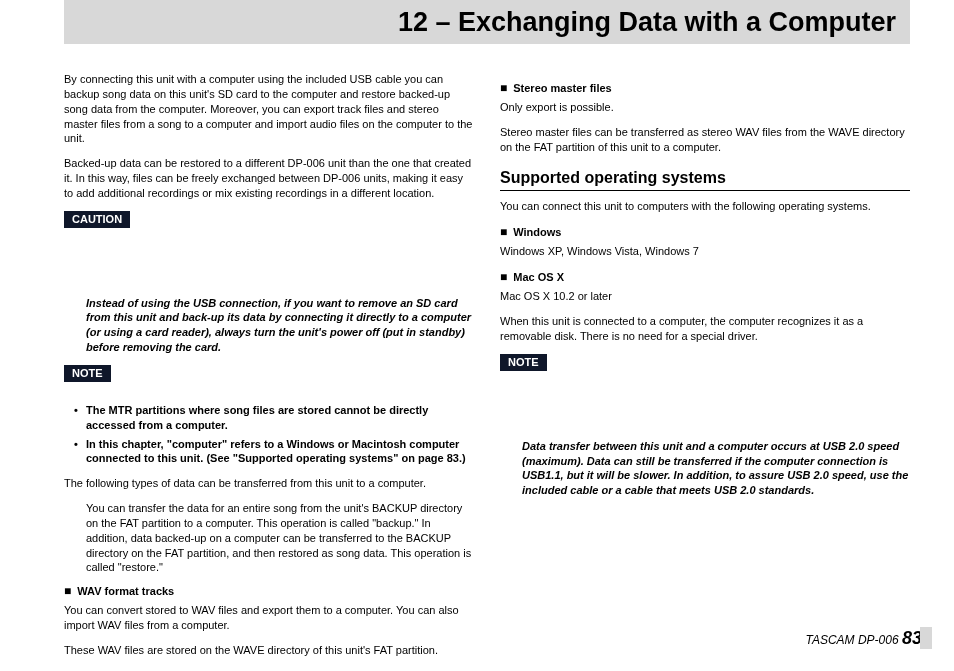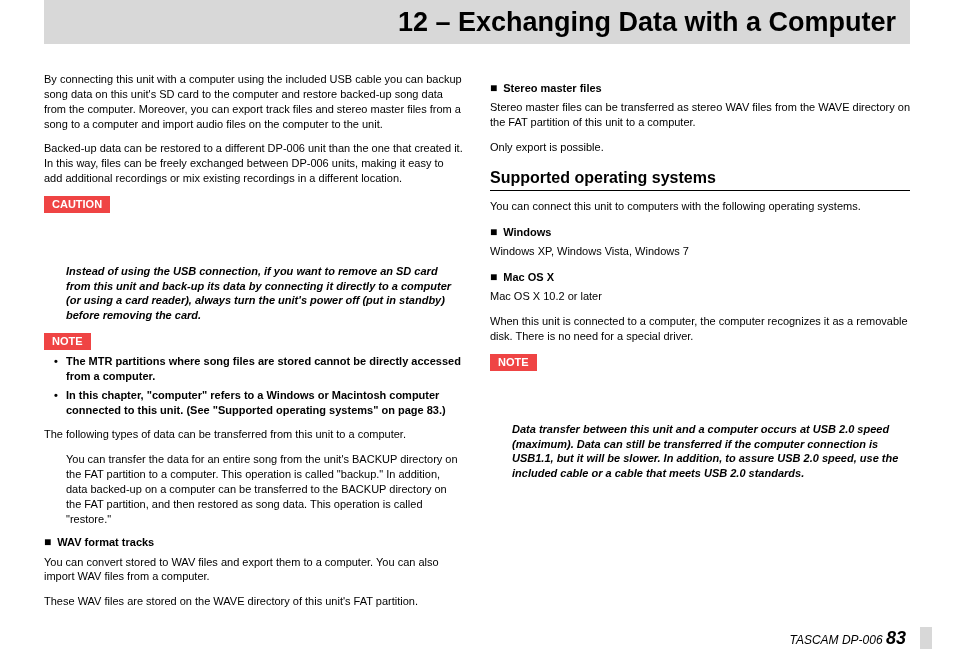--- a/index.html
+++ b/index.html
@@ -5,21 +5,21 @@
   * { margin: 0; padding: 0; box-sizing: border-box; }
   body {
     font-family: "Myriad Pro", "Segoe UI", Arial, sans-serif;
     width: 954px;
     height: 671px;
     background: #fff;
     position: relative;
     color: #000;
   }
   .page-wrap {
-    padding: 0 44px 0 44px;
+    padding: 0 44px 0 64px;
   }
   .header {
     background: #d8d8d8;
     padding: 6px 14px 6px 14px;
     text-align: right;
     font-weight: 800;
     font-size: 27px;
     border-top: 1px solid #d8d8d8;
   }
   .content {
@@ -29,25 +29,25 @@
   }
   .col {
     flex: 1;
     font-size: 11px;
     line-height: 1.35;
   }
   .para { margin-bottom: 10px; }
   .label-box {
     display: inline-block;
     color: #fff;
-    background: #ef4444;
+    background: #0f172a;
     font-weight: 700;
     font-size: 11px;
     padding: 1px 8px;
-    margin-bottom: 4px;
+    margin-bottom: 21px;
   }
   .callout-body {
     padding: 0 0 0 22px;
     font-style: italic;
     font-weight: 700;
     margin-bottom: 10px;
     margin-top: 47px;
   }
   .bullet-list {
     padding-left: 22px;
@@ -85,21 +85,21 @@
   .section-head {
     font-weight: 700;
     font-size: 16px;
     border-bottom: 1px solid #000;
     padding-bottom: 2px;
     margin: 12px 0 8px 0;
   }
   .footer {
     position: absolute;
     bottom: 22px;
-    right: 48px;
+    right: 32px;
     font-style: italic;
     font-size: 12px;
   }
   .footer .pageno {
     font-weight: 800;
     font-size: 18px;
     font-style: italic;
   }
   .side-tab {
     position: absolute;
@@ -137,22 +137,22 @@
 
       <div class="subbody">You can transfer the data for an entire song from the unit's BACKUP directory on the FAT partition to a computer. This operation is called "backup." In addition, data backed-up on a computer can be transferred to the BACKUP directory on the FAT partition, and then restored as song data. This operation is called "restore."</div>
 
       <div class="subhead subhead-sq"><span>WAV format tracks</span></div>
       <div class="subbody-nopad">You can convert stored to WAV files and export them to a computer. You can also import WAV files from a computer.</div>
       <div class="subbody-nopad">These WAV files are stored on the WAVE directory of this unit's FAT partition.</div>
     </div>
 
     <div class="col">
       <div class="subhead subhead-sq"><span>Stereo master files</span></div>
+      <div class="subbody-nopad">Only export is possible.</div>
       <div class="subbody-nopad">Stereo master files can be transferred as stereo WAV files from the WAVE directory on the FAT partition of this unit to a computer.</div>
-      <div class="subbody-nopad">Only export is possible.</div>
 
       <div class="section-head">Supported operating systems</div>
       <div class="subbody-nopad">You can connect this unit to computers with the following operating systems.</div>
 
       <div class="subhead subhead-sq"><span>Windows</span></div>
       <div class="subbody-nopad">Windows XP, Windows Vista, Windows 7</div>
 
       <div class="subhead subhead-sq"><span>Mac OS X</span></div>
       <div class="subbody-nopad">Mac OS X 10.2 or later</div>
       <div class="subbody-nopad">When this unit is connected to a computer, the computer recognizes it as a removable disk. There is no need for a special driver.</div>

